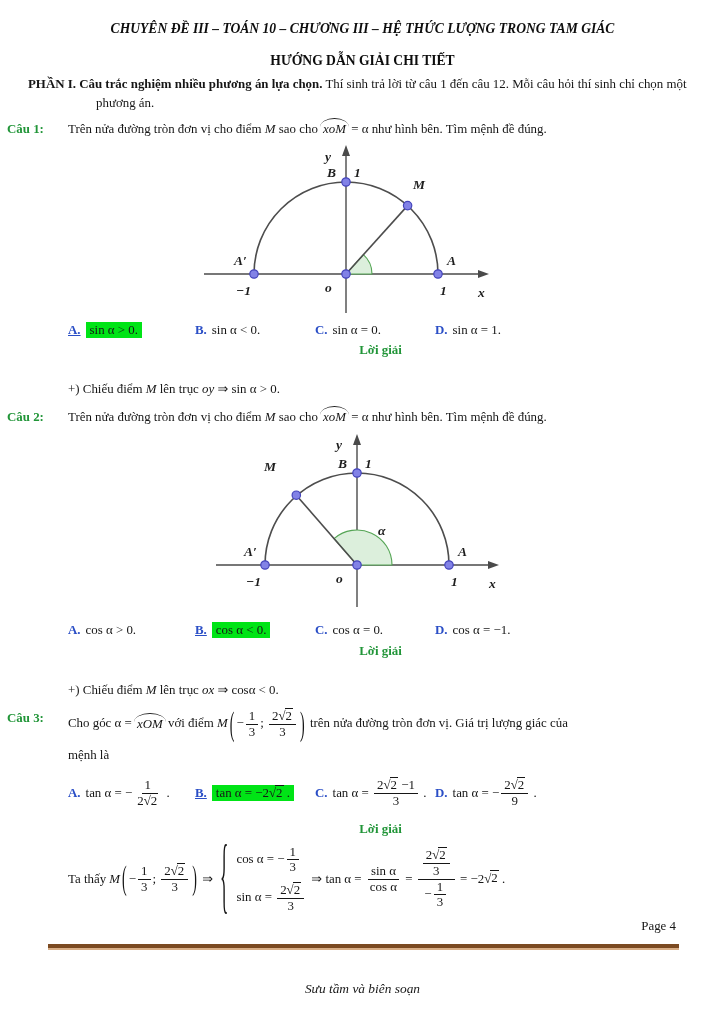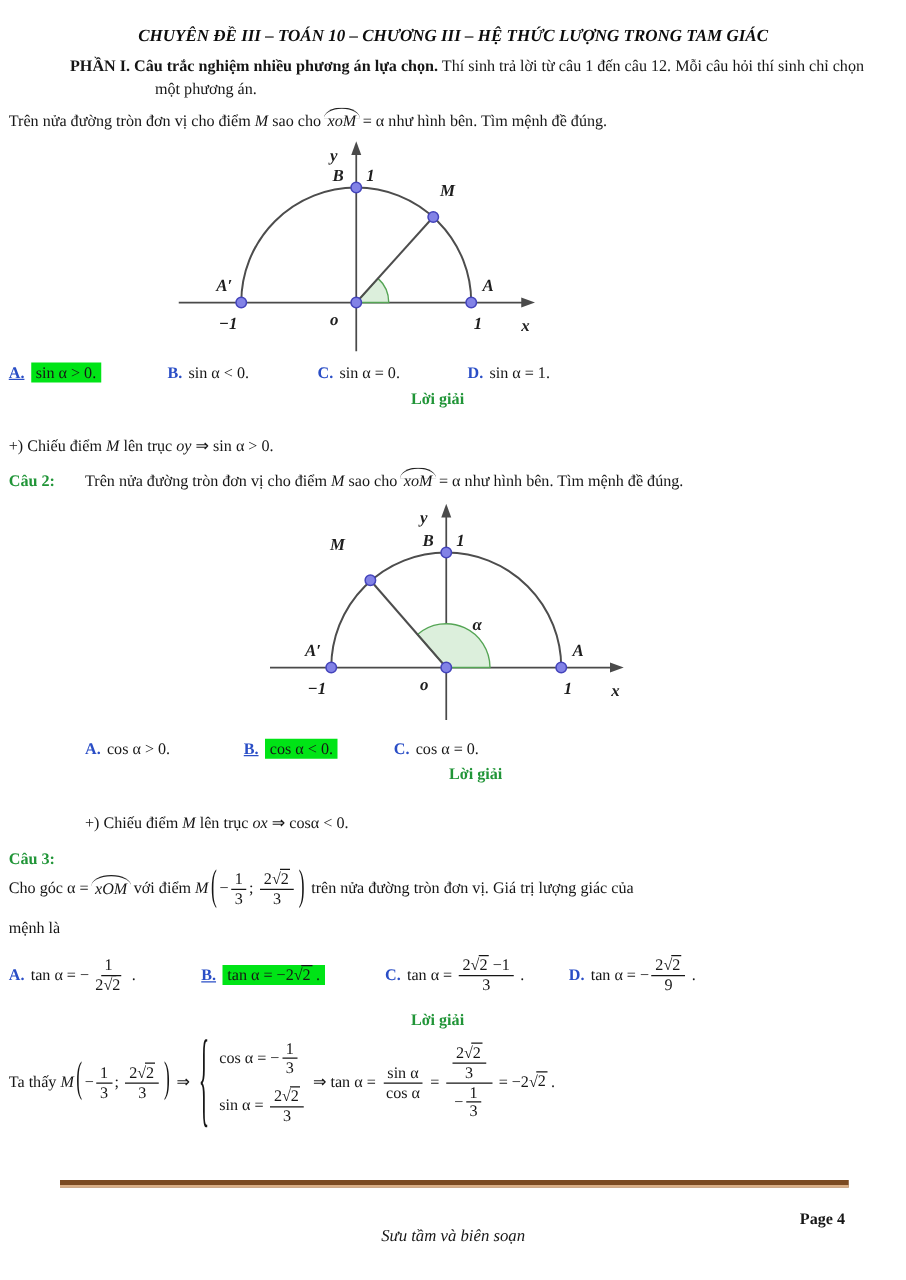--- a/index.html
+++ b/index.html
@@ -2,21 +2,21 @@
 <html style="--green: #219538; --blue: #2a4ec6; --hl: #00e416; --brown: #7b4a22;"><head>
 <meta charset="utf-8">
 <style>
   html,body{margin:0;padding:0;background:#ffffff;}
   .page{position:relative;width:725px;height:1024px;background:#fff;overflow:hidden;
         font-family:"Liberation Serif", serif;font-size:12.9px;color:#161616;line-height:1.45;}
   
   .title{padding-top:19px;text-align:center;font-weight:bold;font-style:italic;font-size:13.6px;color:#0d0d0d;}
   .subtitle{margin-top:12px;text-align:center;font-weight:bold;font-size:13.6px;color:#0d0d0d;}
   
-  .intro{margin:5px 32px 0 56px;padding-left:68px;text-indent:-68px;}
+  .intro{margin:5px 32px 0 28px;padding-left:68px;text-indent:-68px;}
   .intro b{font-weight:bold;}
   
   .q{display:flex;padding-left:7px;padding-right:32px;}
   .q-label{width:61px;flex-shrink:0;font-weight:bold;color:var(--green,#219538);}
   .q-body{flex:1;min-width:0;}
   
   .answers{display:flex;align-items:center;margin-top:6px;}
   .ans-a{width:127px;}.ans-b{width:120px;}.ans-c{width:120px;}.ans-d{flex:1;}
   .letter{font-weight:bold;color:var(--blue,#2a4ec6);margin-right:5px;}
   .letter.u{text-decoration:underline;}
@@ -37,33 +37,35 @@
   .cases{display:inline-flex;align-items:center;vertical-align:middle;margin:0 2px;}
   .cases>.brace{display:inline-block;transform:scaleY(6.6) scaleX(1.35);margin:0 9px 0 3px;font-weight:400;}
   .cases>.rows{display:inline-flex;flex-direction:column;gap:8px;align-items:flex-start;}
   i{font-style:italic;}
   
   .dia{display:block;}
   .dia text{font-family:"Liberation Serif", serif;font-style:italic;font-weight:600;font-size:13.5px;fill:#1e1e1e;}
   
   .rule{position:absolute;left:48px;right:46px;top:944px;height:4px;
         background:var(--brown,#7b4a22);border-bottom:2px solid #d9ae86;}
-  .pageno{position:absolute;top:966px;right:49px;font-weight:bold;}
+  .pageno{position:absolute;top:917px;right:49px;font-weight:normal;}
   .credit{position:absolute;top:979px;left:0;width:100%;text-align:center;font-weight:normal;font-style:italic;font-size:13.4px;}
 </style>
 </head>
 <body>
 
 <div class="page">
 
   <div class="title">CHUYÊN ĐỀ III – TOÁN  10 – CHƯƠNG III – HỆ THỨC LƯỢNG TRONG TAM GIÁC</div>
+  <div class="subtitle">HƯỚNG DẪN GIẢI CHI TIẾT</div>
 
   <p class="intro"><b>PHẦN I. Câu trắc nghiệm nhiều phương án lựa chọn.</b><span> Thí sinh trả lời từ câu 1 đến câu 12. Mỗi câu hỏi thí sinh chỉ chọn một phương án.</span></p>
 
   <div class="q" style="margin-top:7px;">
+    <div class="q-label">Câu 1:</div>
     <div class="q-body">
       <div>Trên nửa đường tròn đơn vị cho điểm <i>M</i>  sao cho <span class="arc"><i>xoM</i></span> = α  như hình bên. Tìm mệnh đề đúng.</div>
 
       <svg class="dia" width="300" height="174" viewBox="0 0 300 174" style="margin:2px 0 0 126px;">
         <line x1="10" y1="133" x2="286" y2="133" stroke="#4a4a4a" stroke-width="1.4"></line>
         <polygon points="295,133 284,129 284,137" fill="#4a4a4a"></polygon>
         <line x1="152" y1="172" x2="152" y2="13" stroke="#4a4a4a" stroke-width="1.4"></line>
         <polygon points="152,4 148,15 156,15" fill="#4a4a4a"></polygon>
         <path d="M 60 133 A 92 92 0 0 1 244 133" fill="none" stroke="#4d4d4d" stroke-width="1.6"></path>
         <path d="M 152 133 L 178 133 A 26 26 0 0 0 169.4 113.7 Z" fill="#dcefdc" stroke="#55a555" stroke-width="1.1"></path>
@@ -124,39 +126,40 @@
         <text x="130" y="154">o</text>
         <text x="252" y="127">A</text>
         <text x="245" y="157">1</text>
         <text x="283" y="159">x</text>
       </svg>
 
       <div class="answers">
         <div class="ans-a"><span class="letter">A.</span><span class="formula">cos α &gt; 0.</span></div>
         <div class="ans-b"><span class="letter u">B.</span><span class="formula hl">cos α &lt; 0.</span></div>
         <div class="ans-c"><span class="letter">C.</span><span class="formula">cos α = 0.</span></div>
+        <div class="ans-d"><span class="letter">D.</span><span class="formula">cos α = −1.</span></div>
       </div>
       <div class="loigiai">Lời giải</div>
       <div class="sol">+) Chiếu điểm <i>M</i>  lên trục <i>ox</i>  ⇒ cosα &lt; 0.</div>
     </div>
   </div>
 
-  <div class="q" style="margin-top:10px;flex-direction:column;">
+  <div class="q" style="margin-top:10px;">
     <div class="q-label">Câu 3:</div>
     <div class="q-body">
       <div>Cho góc  α = <span class="arc"><i>xOM</i></span>  với điểm <i>M</i><span class="big">(</span>−<span class="frac">
             <span class="num">1</span>
             <span class="den">3</span>
           </span>; <span class="frac">
             <span class="num">2<span class="sqrt"><span class="sign">√</span><span class="rad">2</span></span></span>
             <span class="den">3</span>
           </span><span class="big">)</span> trên nửa đường tròn đơn vị. Giá trị lượng giác của</div>
       <div style="margin-top:6px;">mệnh  là</div>
 
-      <div class="answers" style="margin-top:5px;min-height:48px;gap:27px;">
+      <div class="answers" style="margin-top:5px;min-height:48px;">
         <div class="ans-a"><span class="letter">A.</span><span class="formula">tan α = −<span class="frac">
                 <span class="num">1</span>
                 <span class="den">2<span class="sqrt"><span class="sign">√</span><span class="rad">2</span></span></span>
               </span> .</span></div>
         <div class="ans-b"><span class="letter u">B.</span><span class="formula hl">tan α = −2<span class="sqrt"><span class="sign">√</span><span class="rad">2</span></span> .</span></div>
         <div class="ans-c"><span class="letter">C.</span><span class="formula">tan α = <span class="frac">
                 <span class="num">2<span class="sqrt"><span class="sign">√</span><span class="rad">2</span></span> −1</span>
                 <span class="den">3</span>
               </span> .</span></div>
         <div class="ans-d"><span class="letter">D.</span><span class="formula">tan α = −<span class="frac">

